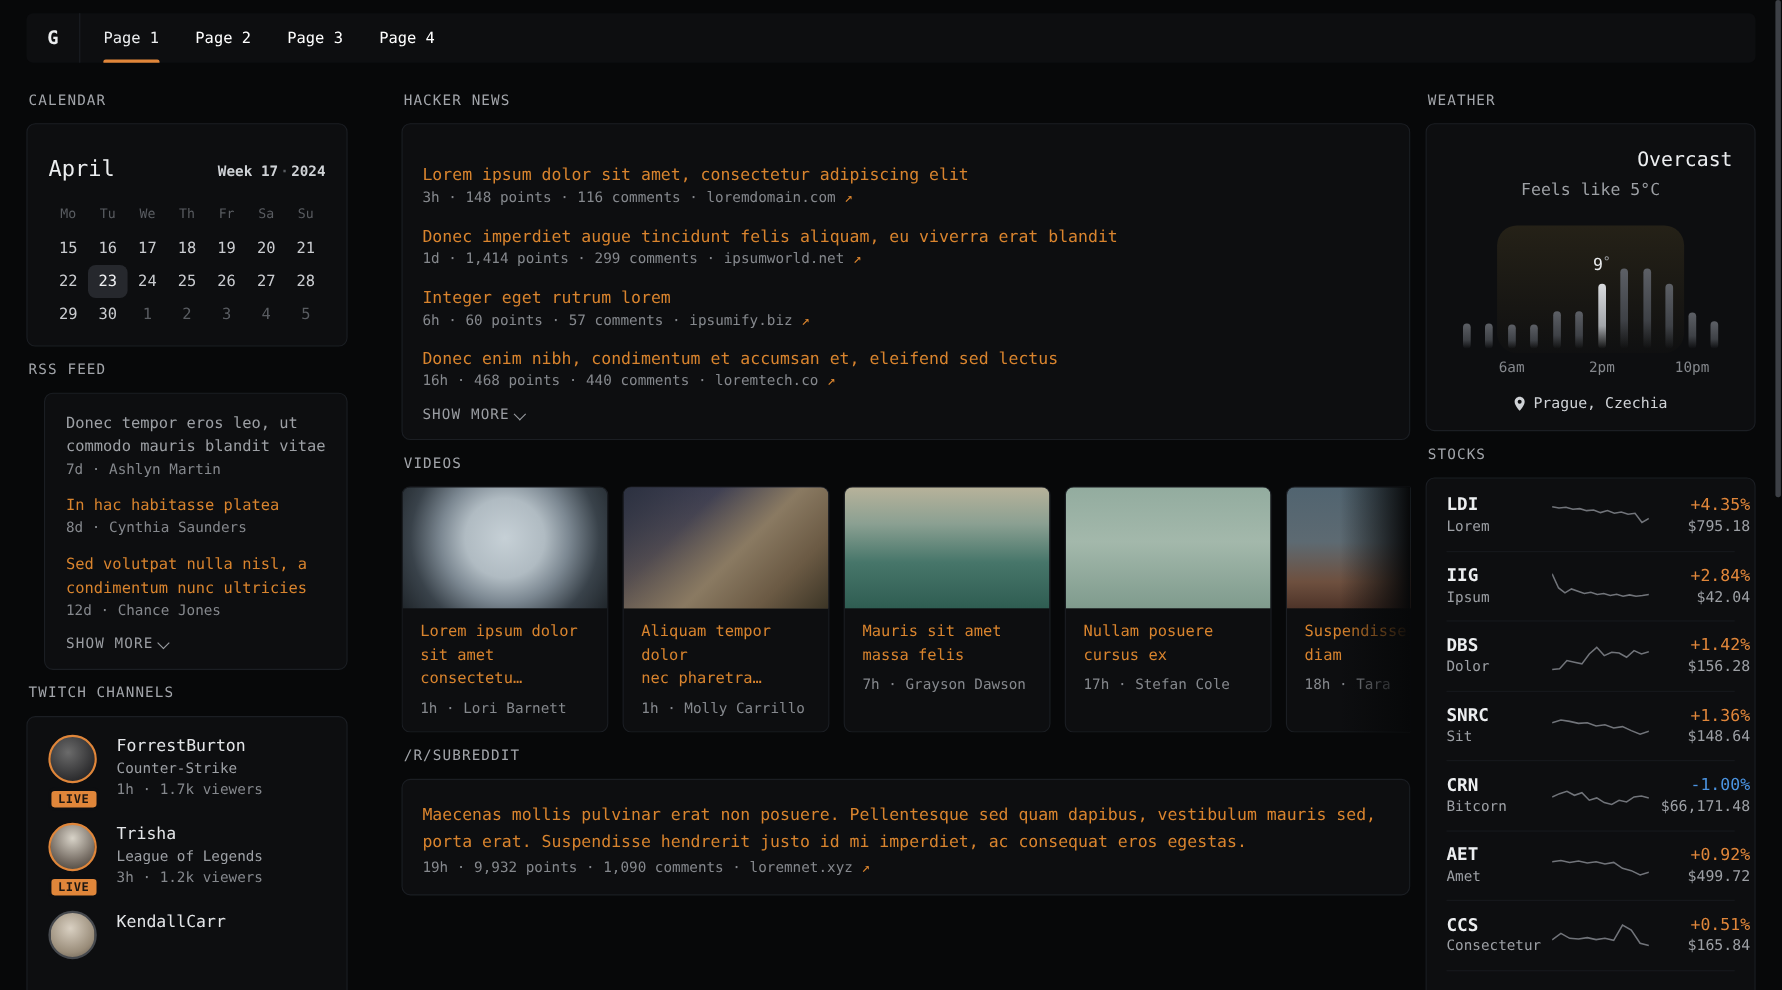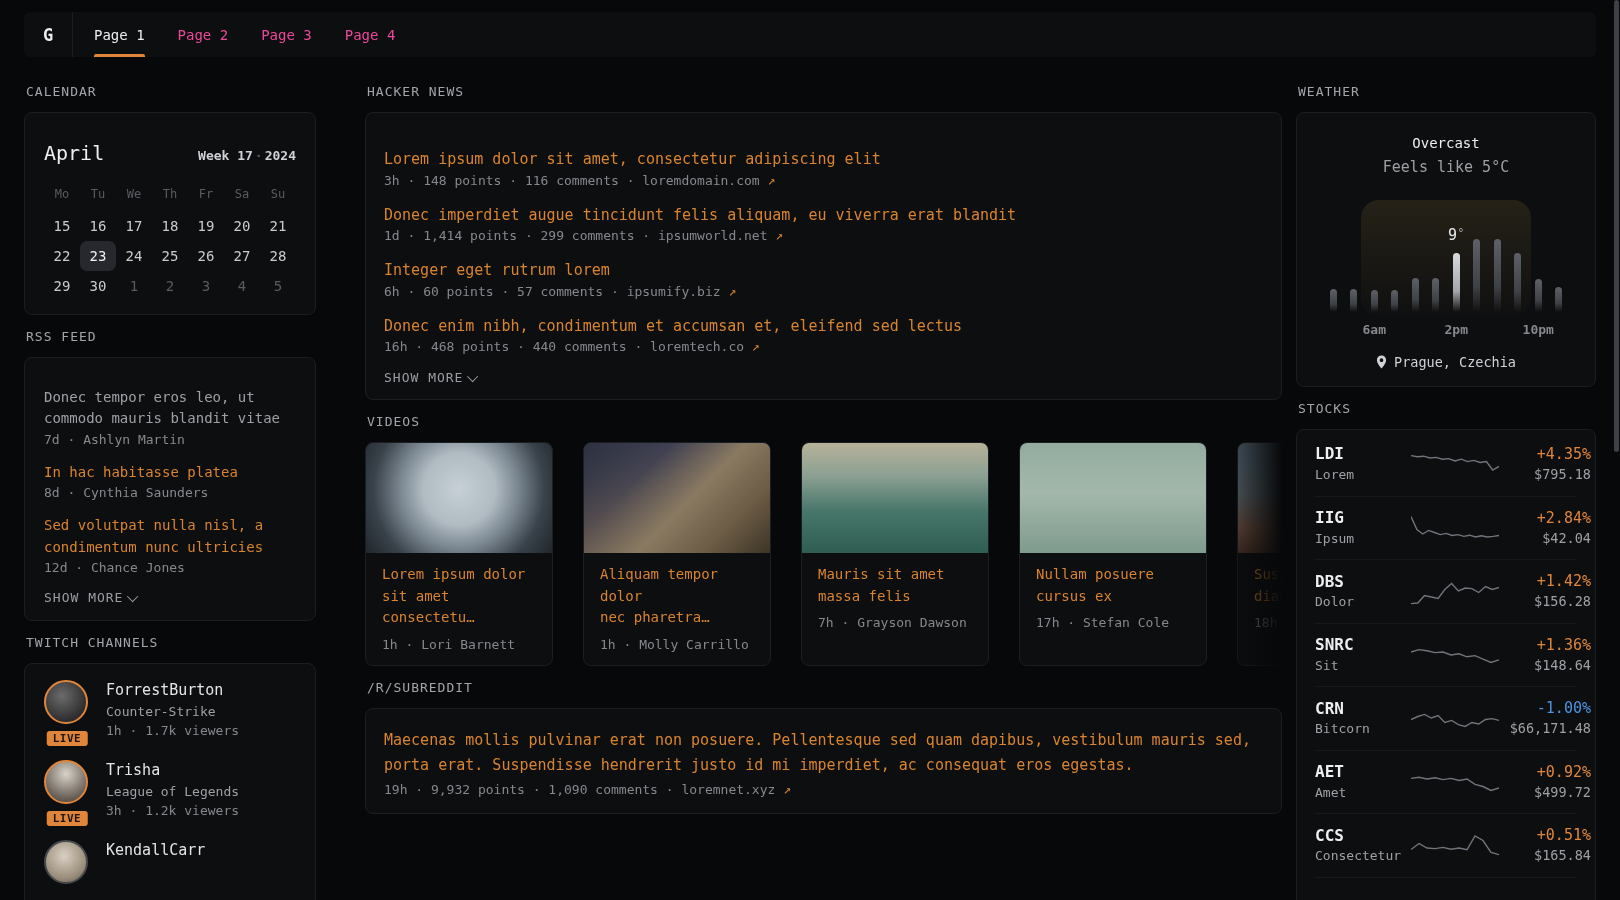--- a/index.html
+++ b/index.html
@@ -9,21 +9,21 @@
   }
   *{box-sizing:border-box;}
   html,body{margin:0;padding:0;}
   body{background:var(--bg);color:var(--txt);font-family:"DejaVu Sans Mono","Liberation Mono",monospace;}
   .page{position:relative;width:1620px;height:900px;overflow:hidden;background:var(--bg);}
 
   
   .topbar{position:absolute;left:24px;top:12px;width:1572px;height:45px;background:var(--card);border-radius:6px;display:flex;align-items:stretch;}
   .logo{width:49px;display:flex;align-items:center;justify-content:center;border-right:1px solid var(--border);color:#eceef0;font-size:17px;font-weight:bold;}
   .tabs{display:flex;margin-left:21px;}
-  .tab{position:relative;display:flex;align-items:center;margin-right:33px;font-size:14px;color:#ec4899;cursor:pointer;}
+  .tab{position:relative;display:flex;align-items:center;margin-right:33px;font-size:14px;color:#ffffff;cursor:pointer;}
   .tab.active{color:#eceef0;}
   .tab.active::after{content:"";position:absolute;left:0;right:0;bottom:0;height:3px;background:var(--accent-bright);border-radius:2px 2px 0 0;}
 
   
   .col{position:absolute;top:70px;}
   .col-left{left:24px;width:292px;}
   .col-mid{left:365px;width:917px;}
   .col-right{left:1296px;width:300px;}
   .section-title{font-size:13px;letter-spacing:1px;color:var(--title);margin:14px 0 13px 2px;white-space:nowrap;}
   .card{background:var(--card);border:1px solid var(--border);border-radius:8px;}
@@ -34,21 +34,21 @@
   .cal-month{font-size:20px;color:#eceef0;}
   .cal-week{font-size:13px;color:#cfd2d6;font-weight:bold;}
   .cal-week .sep{color:var(--dim);padding:0 2px;}
   .cal-grid{display:grid;grid-template-columns:repeat(7,1fr);margin-top:14px;text-align:center;}
   .cal-wd{font-size:12px;color:var(--dim);padding:8px 0 10px;}
   .cal-day{font-size:14px;color:#caccd0;height:30px;line-height:30px;border-radius:7px;cursor:pointer;}
   .cal-day.dim{color:var(--dim);}
   .cal-day.selected{background:#26282d;color:#f0f1f3;}
 
   
-  .feed{padding:29px 19px 15px;}
+  .feed{padding:17px 19px 15px;margin-left:16px;}
   .feed-item{margin-bottom:15px;cursor:pointer;}
   .feed-title{font-size:14px;line-height:1.53;color:var(--accent);}
   .feed-title.muted{color:var(--muted);}
   .feed-meta{font-size:13px;color:var(--meta);margin-top:2px;}
   .show-more{display:flex;align-items:center;gap:7px;font-size:13px;letter-spacing:1px;color:#9a9da2;cursor:pointer;margin-top:4px;text-align:center;}
   .chev{width:8px;height:8px;border-left:1.5px solid #9a9da2;border-bottom:1.5px solid #9a9da2;transform:rotate(-45deg) translateY(-2px);}
 
   
   .twitch{padding:16px 19px;}
   .tw-row{display:flex;gap:16px;margin-bottom:19px;cursor:pointer;}
@@ -68,46 +68,46 @@
   .hn-item{margin-bottom:16px;}
   .hn-title{font-size:15px;color:var(--accent);line-height:1.5;cursor:pointer;}
   .hn-meta{font-size:13px;color:var(--meta);margin-top:2px;}
   .hn-meta .arrow{color:var(--accent);}
   .reddit{padding:19px 18px 16px;}
   .rd-title{font-size:15px;color:var(--accent);line-height:1.65;cursor:pointer;}
   .rd-meta{font-size:13px;color:var(--meta);margin-top:4px;}
   .rd-meta .arrow{color:var(--accent);}
 
   
-  .video-row{display:flex;gap:30px;overflow:hidden;position:relative;}
+  .video-row{display:flex;gap:13px;overflow:hidden;position:relative;}
   .video-row::after{content:"";position:absolute;right:0;top:0;bottom:0;width:64px;background:linear-gradient(90deg,rgba(7,8,9,0),#070809);pointer-events:none;}
   .vcard{width:188px;flex:0 0 188px;background:var(--card);border:1px solid var(--border);border-radius:8px;overflow:hidden;cursor:pointer;}
   .vthumb{height:110px;width:100%;}
   .vthumb.pillars{background:radial-gradient(circle at 50% 42%,#c6d0d6 0%,#b0bbc2 32%,#7b8791 52%,#39424a 76%,#20262b 100%);}
   .vthumb.camera{background:linear-gradient(135deg,#2c3140 0%,#45405269 30%,#8a7a62 55%,#6b5a44 78%,#3c3526 100%),linear-gradient(180deg,#3a3f52,#6e604c);}
   .vthumb.sea{background:linear-gradient(180deg,#b7b29a 0%,#8ba092 30%,#47766a 62%,#2f5d52 100%);}
   .vthumb.canoe{background:linear-gradient(180deg,#93ac9f 0%,#a3b8ab 45%,#7f9b8d 100%);}
   .vthumb.fog{background:linear-gradient(180deg,#516470 0%,#5d6a72 45%,#6e503f 78%,#4e3429 100%);}
   .vbody{padding:11px 16px 13px;}
   .vtitle{font-size:14px;color:var(--accent);line-height:1.55;white-space:pre-line;}
   .vmeta{font-size:13px;color:var(--meta);margin-top:8px;white-space:nowrap;}
 
   
   .weather{padding:18px 20px 16px;text-align:center;}
-  .w-cond{font-size:14px;color:#eceef0;margin-top:4px;}
+  .w-cond{font-size:18px;color:#eceef0;margin-top:4px;text-align:right;}
   .w-feels{font-size:15px;color:var(--muted);margin:7px 0 0;}
   .w-chart{position:relative;height:92px;margin:44px 6px 0;display:flex;align-items:flex-end;}
   .w-slot{flex:1;display:flex;justify-content:center;align-items:flex-end;height:100%;position:relative;z-index:1;}
   .w-bar{width:7px;border-radius:4px;background:linear-gradient(180deg,#5d6066 0%,#3e4146 65%,rgba(40,42,46,0) 100%);}
   .w-bar.now{background:linear-gradient(180deg,#d9dbde 0%,#a2a5a9 65%,rgba(120,122,126,0) 100%);}
   .w-hl{position:absolute;top:-20px;bottom:-4px;border-radius:18px;background:linear-gradient(180deg,rgba(133,110,52,0.20),rgba(133,110,52,0.02));z-index:0;}
   .w-temp{position:absolute;transform:translateX(-50%);bottom:68px;font-size:15px;color:#e9ebed;z-index:2;}
   .w-temp .deg{color:#9da0a5;font-size:12px;vertical-align:top;}
   .w-times{position:relative;height:16px;margin:10px 6px 0;}
-  .w-time{position:absolute;transform:translateX(-50%);font-size:13px;color:var(--meta);white-space:nowrap;font-weight:bold;}
+  .w-time{position:absolute;transform:translateX(-50%);font-size:13px;color:var(--meta);white-space:nowrap;}
   .w-loc{display:flex;justify-content:center;align-items:center;gap:7px;margin-top:16px;font-size:13.5px;color:#cfd2d6;}
 
   
   .stocks{padding:2px 18px;}
   .st-row{display:flex;align-items:center;height:63.5px;border-top:1px solid #17191d;cursor:pointer;}
   .st-row:first-child{border-top:none;}
   .st-left{width:96px;flex:0 0 96px;}
   .st-ticker{font-size:16px;font-weight:bold;color:#eceef0;line-height:1.4;}
   .st-name{font-size:13px;color:var(--muted);line-height:1.4;}
   .st-spark{flex:1;display:flex;justify-content:center;align-items:center;}

